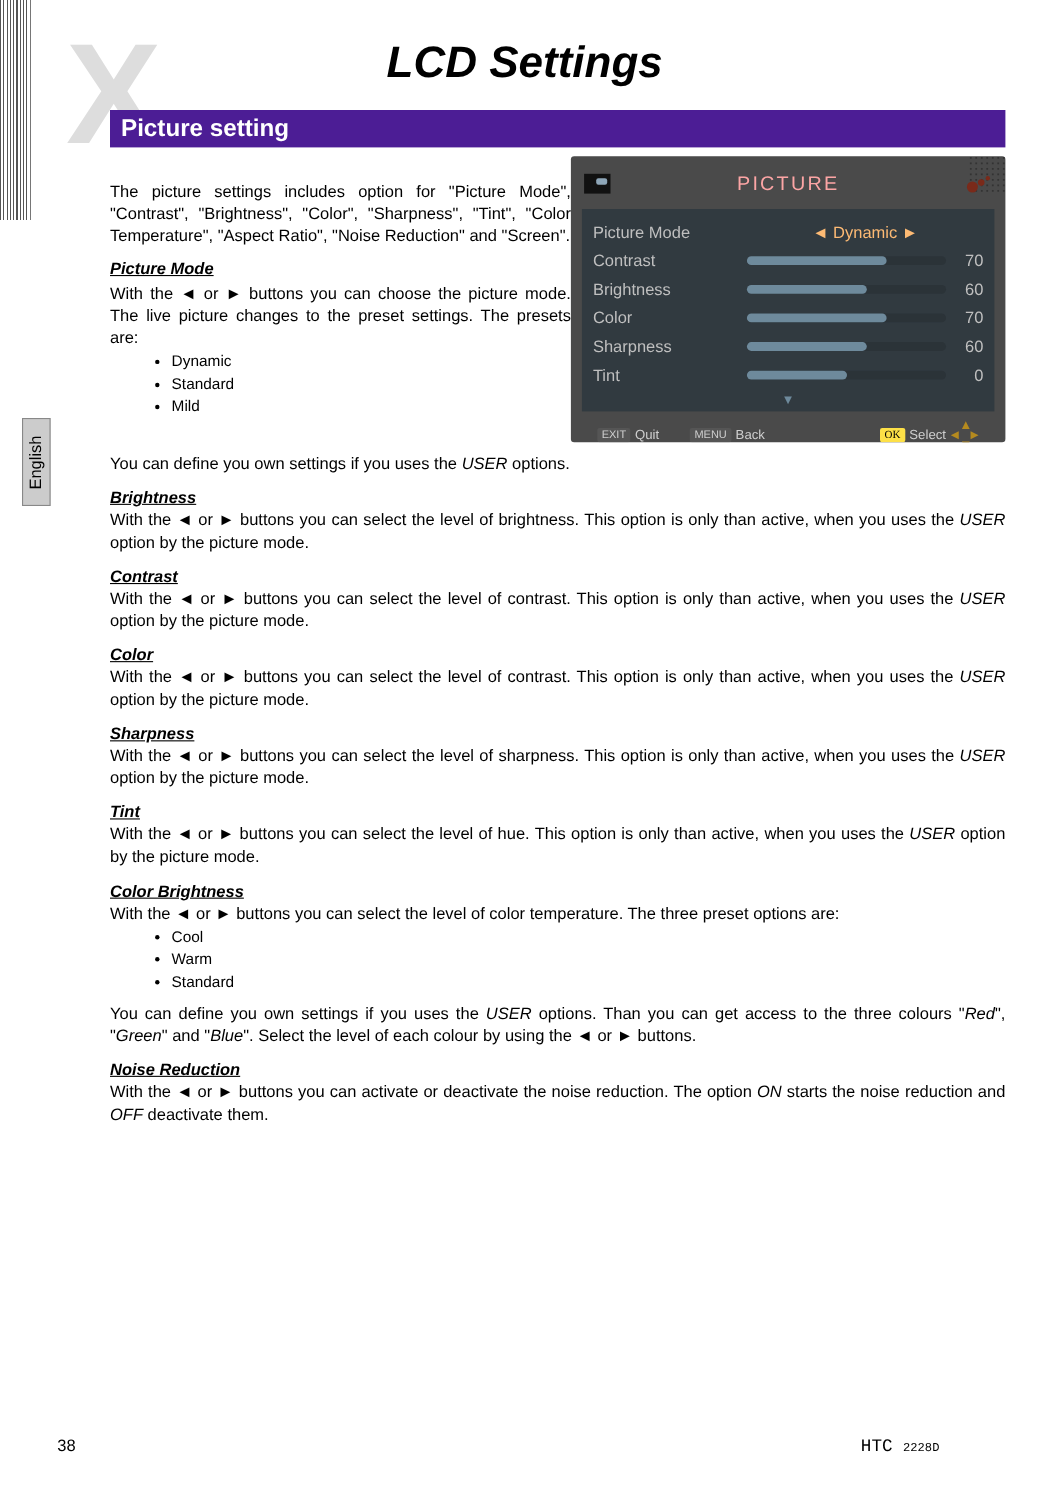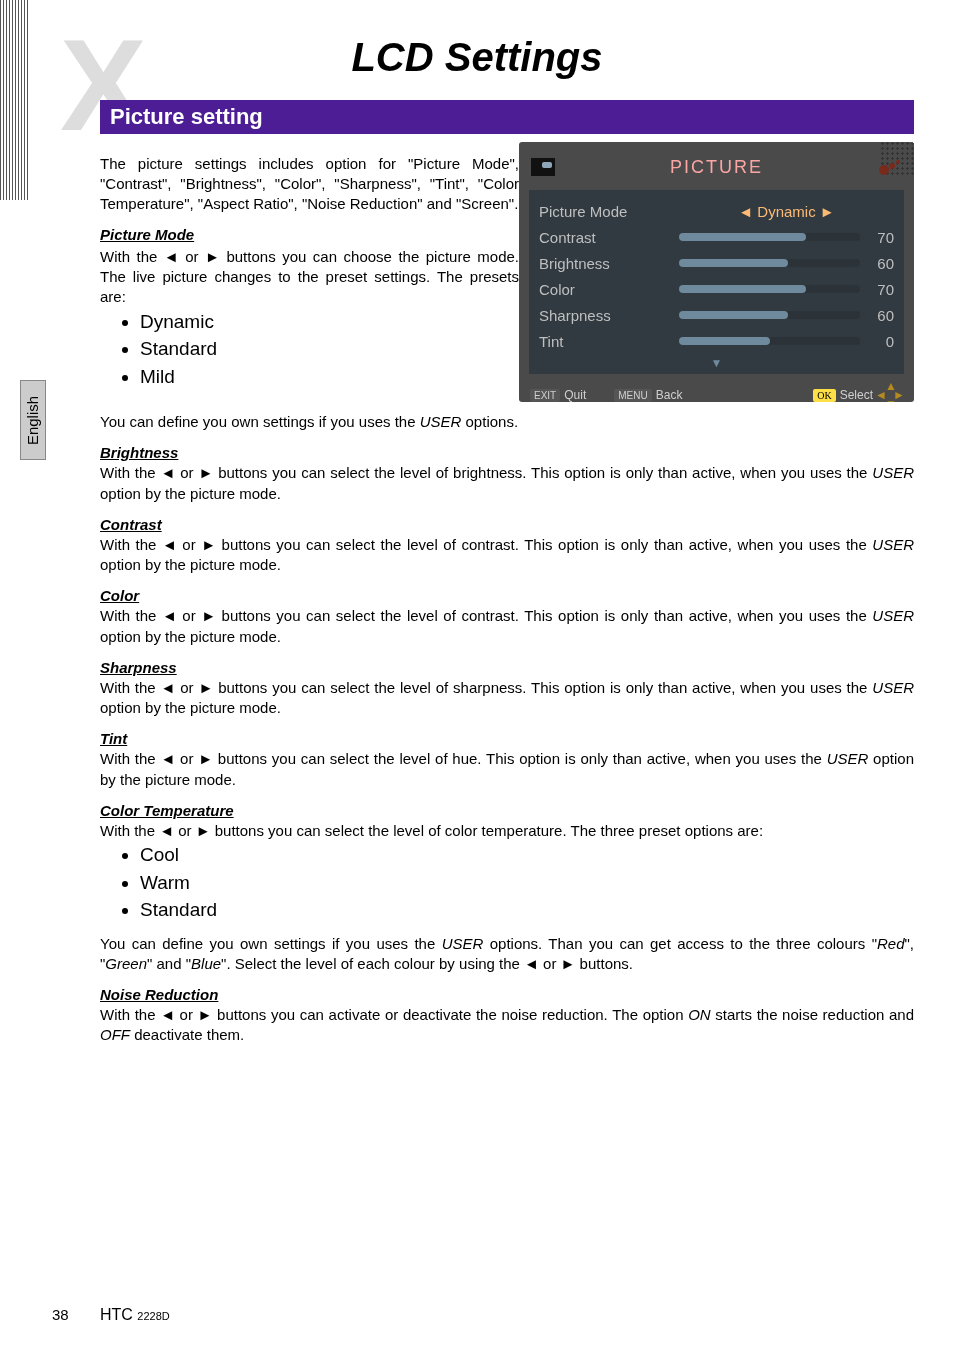--- a/index.html
+++ b/index.html
@@ -91,22 +91,22 @@
   }
 
   .body-text {
     font-size: 15px;
     line-height: 1.35;
     text-align: justify;
   }
 
   ul.bullets {
     list-style: disc;
-    margin-left: 40px;
-    font-size: 19px;
+    margin-left: 56px;
+    font-size: 14px;
     line-height: 1.45;
   }
 
   .english-tab {
     position: absolute;
     left: 20px;
     top: 380px;
     width: 26px;
     height: 80px;
     background: #ccc;
@@ -208,21 +208,21 @@
   .osd-arrow-down {
     text-align: center;
     color: #6e8a9c;
     font-size: 12px;
     padding-top: 2px;
   }
   .osd-footer {
     display: flex;
     align-items: center;
     gap: 4px;
-    padding: 8px 11px;
+    padding: 8px 24px;
     font-size: 12px;
     color: #cfcfcf;
   }
   .osd-footer .btn {
     background: #555;
     padding: 1px 4px;
     border-radius: 2px;
     font-size: 10px;
   }
   .osd-footer .btn.yellow { background: #fde047; color: #000; font-family: Liberation Serif, serif; }
@@ -256,22 +256,22 @@
     display: flex;
     font-size: 15px;
   }
   .page-footer .pn {
     width: 100px;
     text-align: left;
     padding-left: 52px;
   }
   .page-footer .model {
     flex: 1;
-    text-align: left;
-    font-family: Liberation Sans, sans-serif;
+    text-align: right;
+    font-family: Liberation Mono, monospace;
     font-size: 16px;
   }
   .page-footer .model .small { font-size: 11px; vertical-align: baseline; }
 
   .italic { font-style: italic; }
 </style>
 </head>
 <body>
 
 <div class="left-stripes"></div>
@@ -394,21 +394,21 @@
     <div class="block">
       <span class="section-label">Sharpness</span>
       <p class="body-text">With the ◄ or ► buttons you can select the level of sharpness. This option is only than active, when you uses the <span class="italic">USER</span> option by the picture mode.</p>
     </div>
     <div class="block">
       <span class="section-label">Tint</span>
       <p class="body-text">With the ◄ or ► buttons you can select the level of hue. This option is only than active, when you uses the <span class="italic">USER</span> option by the picture mode.</p>
     </div>
 
     <div class="block">
-      <span class="section-label">Color Temperature</span>
+      <span class="section-label">Color Brightness</span>
       <p class="body-text">With the ◄ or ► buttons you can select the level of color temperature. The three preset options are:</p>
       <ul class="bullets">
         <li>Cool</li>
         <li>Warm</li>
         <li>Standard</li>
       </ul>
       <p class="body-text" style="margin-top:10px">You can define you own settings if you uses the <span class="italic">USER</span> options. Than you can get access to the three colours "<span class="italic">Red</span>", "<span class="italic">Green</span>" and "<span class="italic">Blue</span>". Select the level of each colour by using the ◄ or ► buttons.</p>
     </div>
 
     <div class="block">

